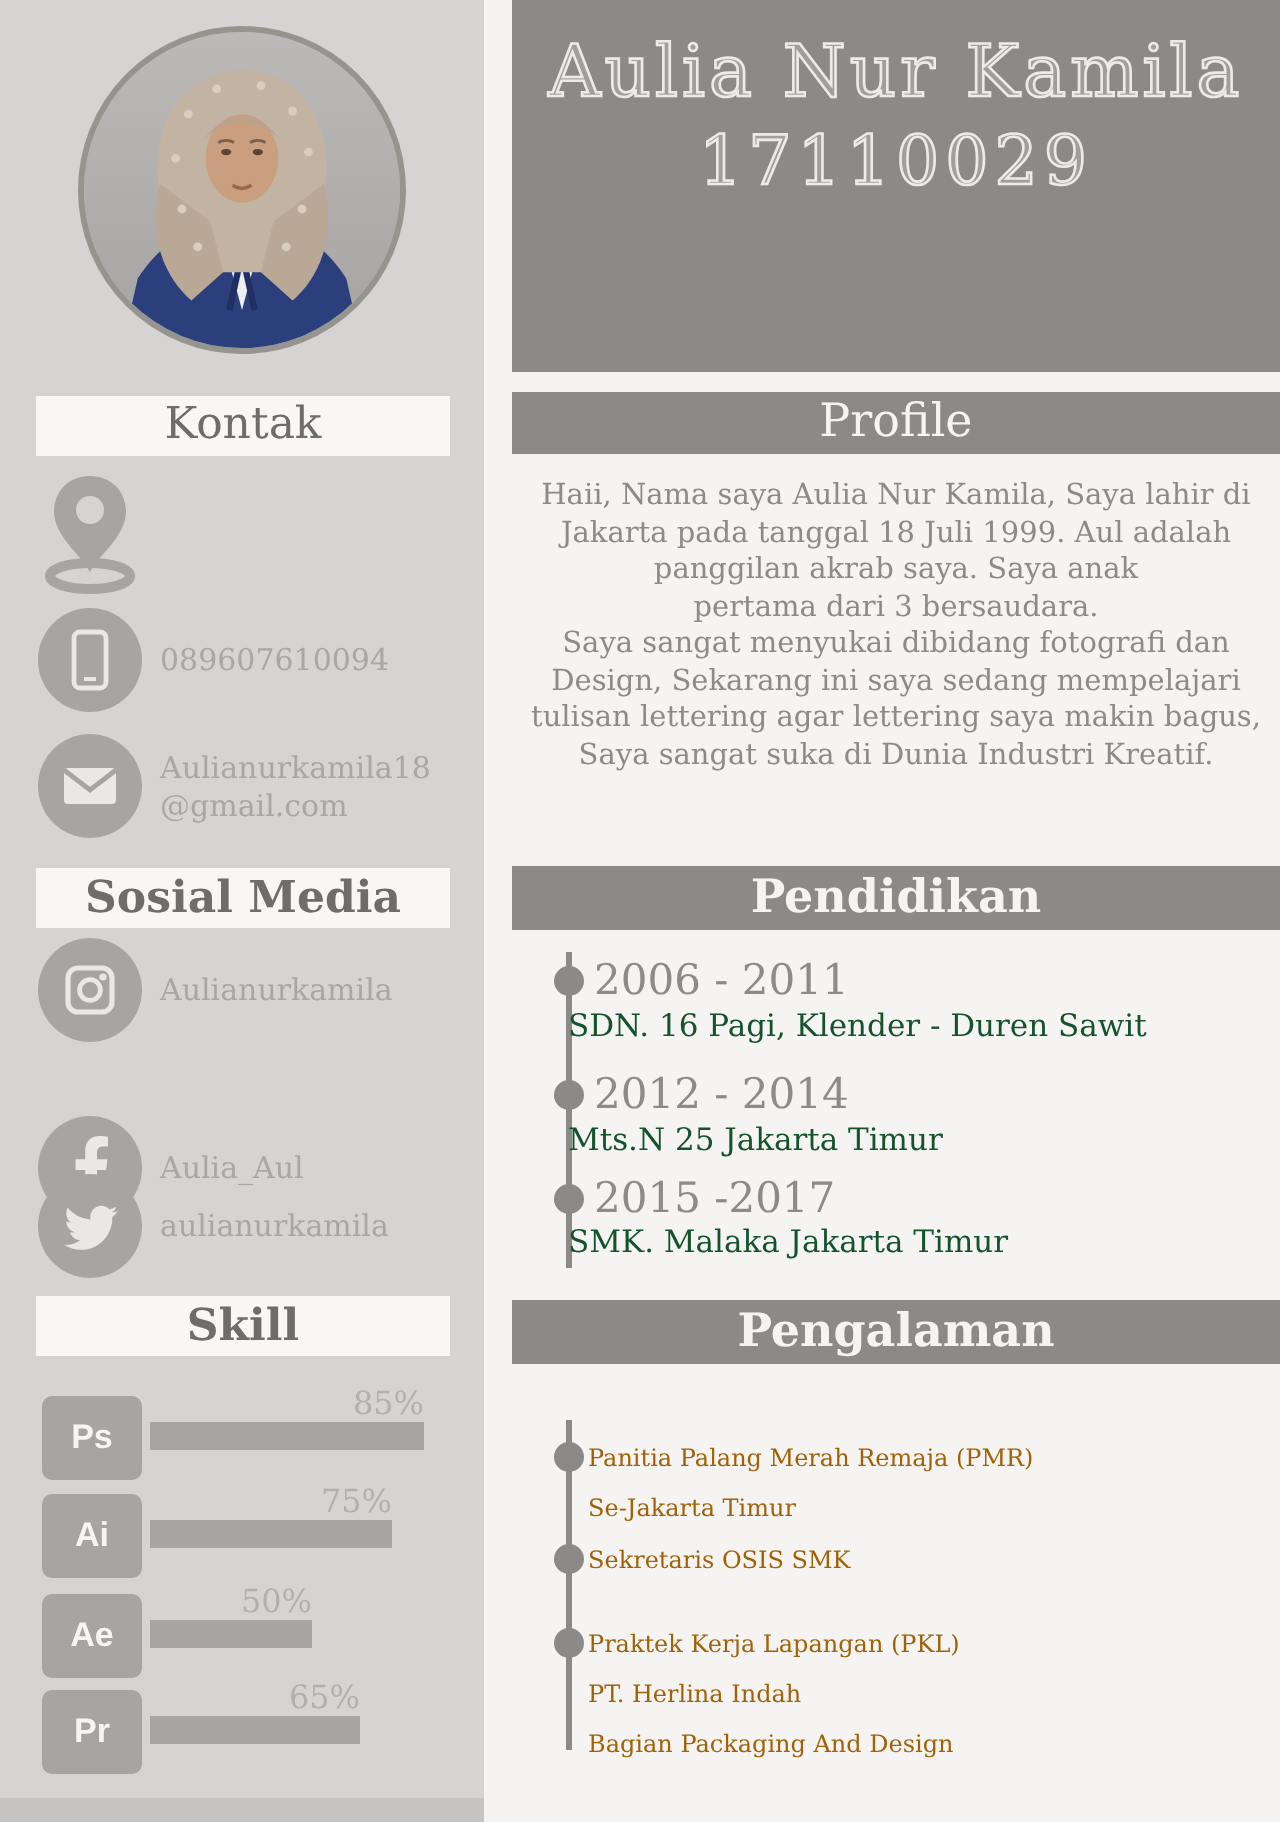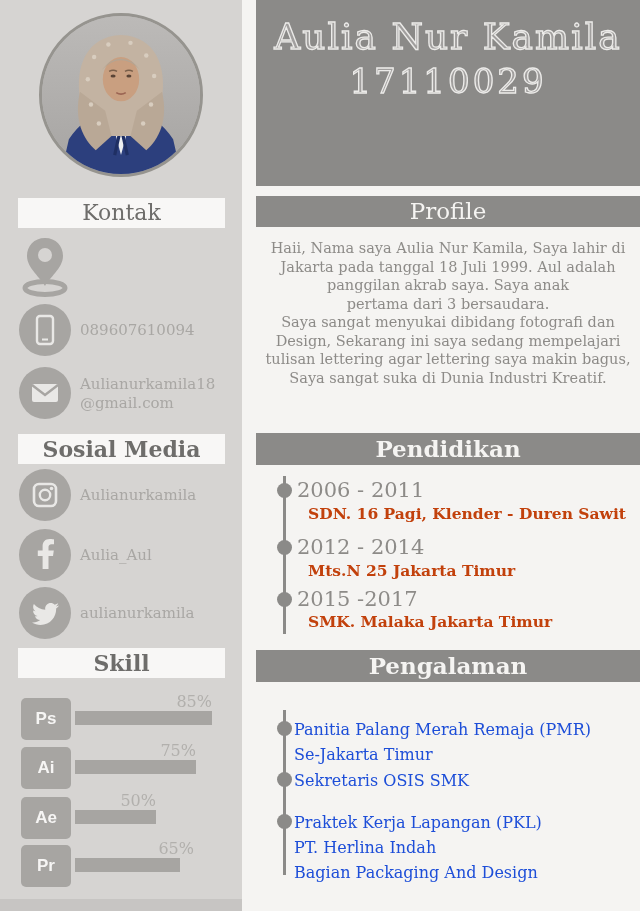--- a/index.html
+++ b/index.html
@@ -111,26 +111,26 @@
   }
   .timeline-dot {
     position: absolute; width: 15px; height: 15px; border-radius: 50%;
     background: #8b8a88;
   }
   .edu-years {
     position: absolute; left: 297px;
     color: #8d8b88; font-size: 21px;
   }
   .edu-school {
-    position: absolute; left: 308px;
-    color: #c2410c; font-size: 15.5px; font-weight: 700;
+    position: absolute; left: 284px;
+    color: #14532d; font-size: 15.5px; font-weight: 400;
   }
   .exp-item {
     position: absolute; left: 294px;
-    color: #1d4ed8; font-size: 16px; line-height: 25px;
+    color: #a16207; font-size: 12px; line-height: 25px;
     white-space: pre-line;
   }
 </style>
 </head>
 <body>
 
 <div class="page">
 
   <aside class="sidebar">
     <div class="sidebar-bottom-strip"></div>
@@ -221,21 +221,21 @@
       <div class="icon-circle">
         <svg viewBox="0 0 52 52">
           <rect x="15" y="15" width="22" height="22" rx="5" fill="none" stroke="#e9e8e6" stroke-width="2.6"></rect>
           <circle cx="26" cy="26" r="5.2" fill="none" stroke="#e9e8e6" stroke-width="2.4"></circle>
           <circle cx="32.5" cy="19.5" r="1.8" fill="#e9e8e6"></circle>
         </svg>
       </div>
       <div class="side-text" style="top:17px; width:150px">Aulianurkamila</div>
     </div>
 
-    <div class="contact-row" style="top:529px; width:210px; height:52px">
+    <div class="contact-row" style="top:558px; width:210px; height:52px">
       <div class="icon-circle">
         <svg viewBox="0 0 52 52">
           <path d="M29.5,40 L29.5,27 L34,27 L34.8,21.6 L29.5,21.6 L29.5,18.2 C29.5,16.6 30.3,15.2 32.5,15.2 L35,15.2 L35,10.4 C35,10.4 32.8,10 30.7,10 C26.3,10 23.6,12.7 23.6,17.5 L23.6,21.6 L18.8,21.6 L18.8,27 L23.6,27 L23.6,40 Z" fill="#e9e8e6"></path>
         </svg>
       </div>
       <div class="side-text" style="top:17px; width:150px">Aulia_Aul</div>
     </div>
 
     <div class="contact-row" style="top:587px; width:210px; height:52px">
       <div class="icon-circle">
@@ -261,21 +261,21 @@
       <div class="skill-pct" style="left: 127px;">75%</div>
     </div>
     <div class="skill-row" style="top:797px">
       <div class="skill-chip">Ae</div>
       <div class="skill-bar" style="width: 81px;"></div>
       <div class="skill-pct" style="left: 87px;">50%</div>
     </div>
     <div class="skill-row" style="top:845px">
       <div class="skill-chip">Pr</div>
       <div class="skill-bar" style="width: 105px;"></div>
-      <div class="skill-pct" style="left: 125px;">65%</div>
+      <div class="skill-pct" style="left: 111px;">65%</div>
     </div>
   </aside>
 
   <main>
 
     <header class="name-box">
       <div class="name-line">Aulia Nur Kamila</div>
       <div class="id-line">17110029</div>
     </header>
 

